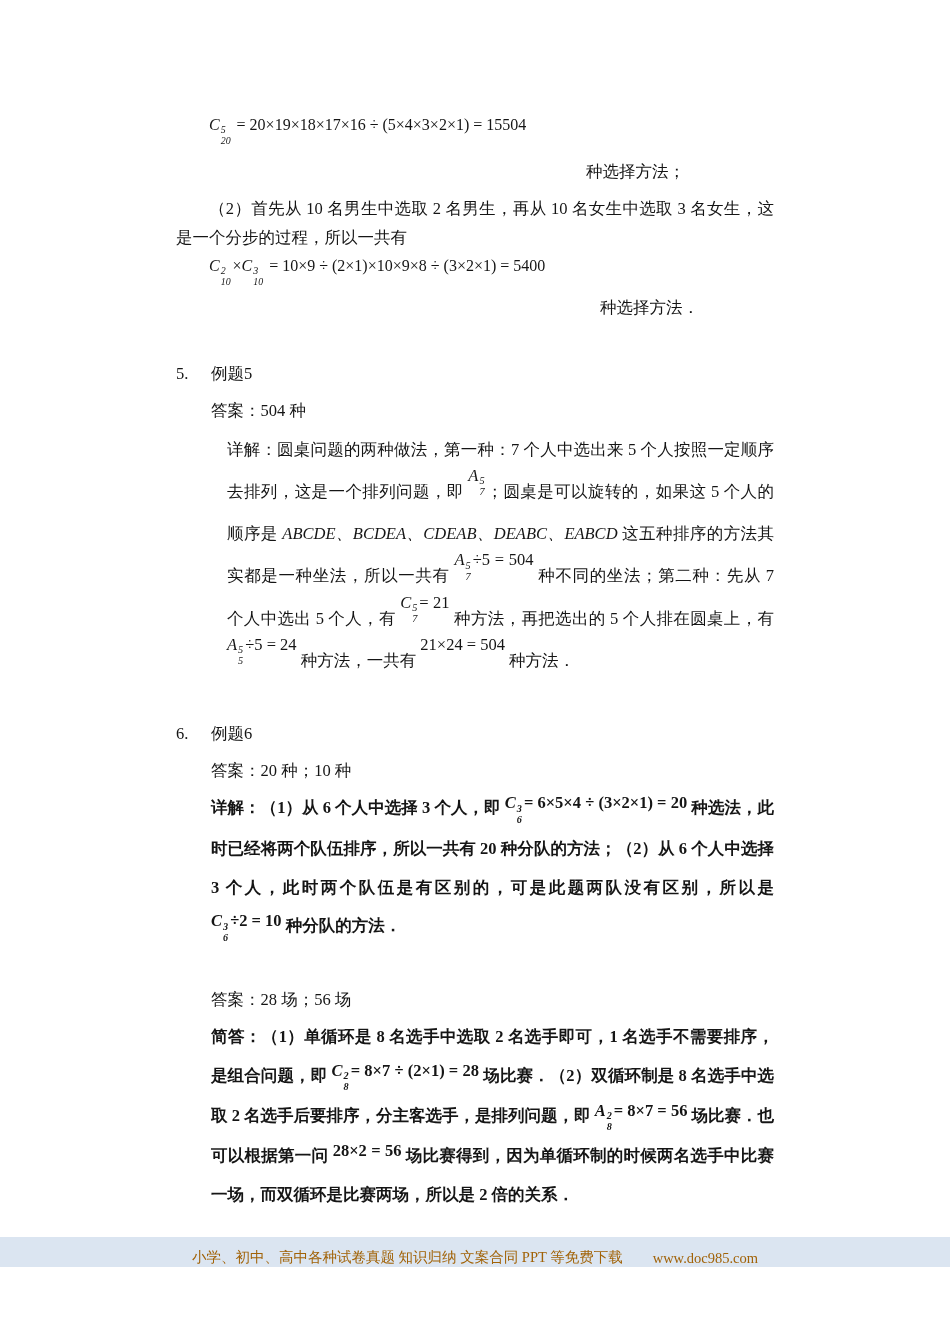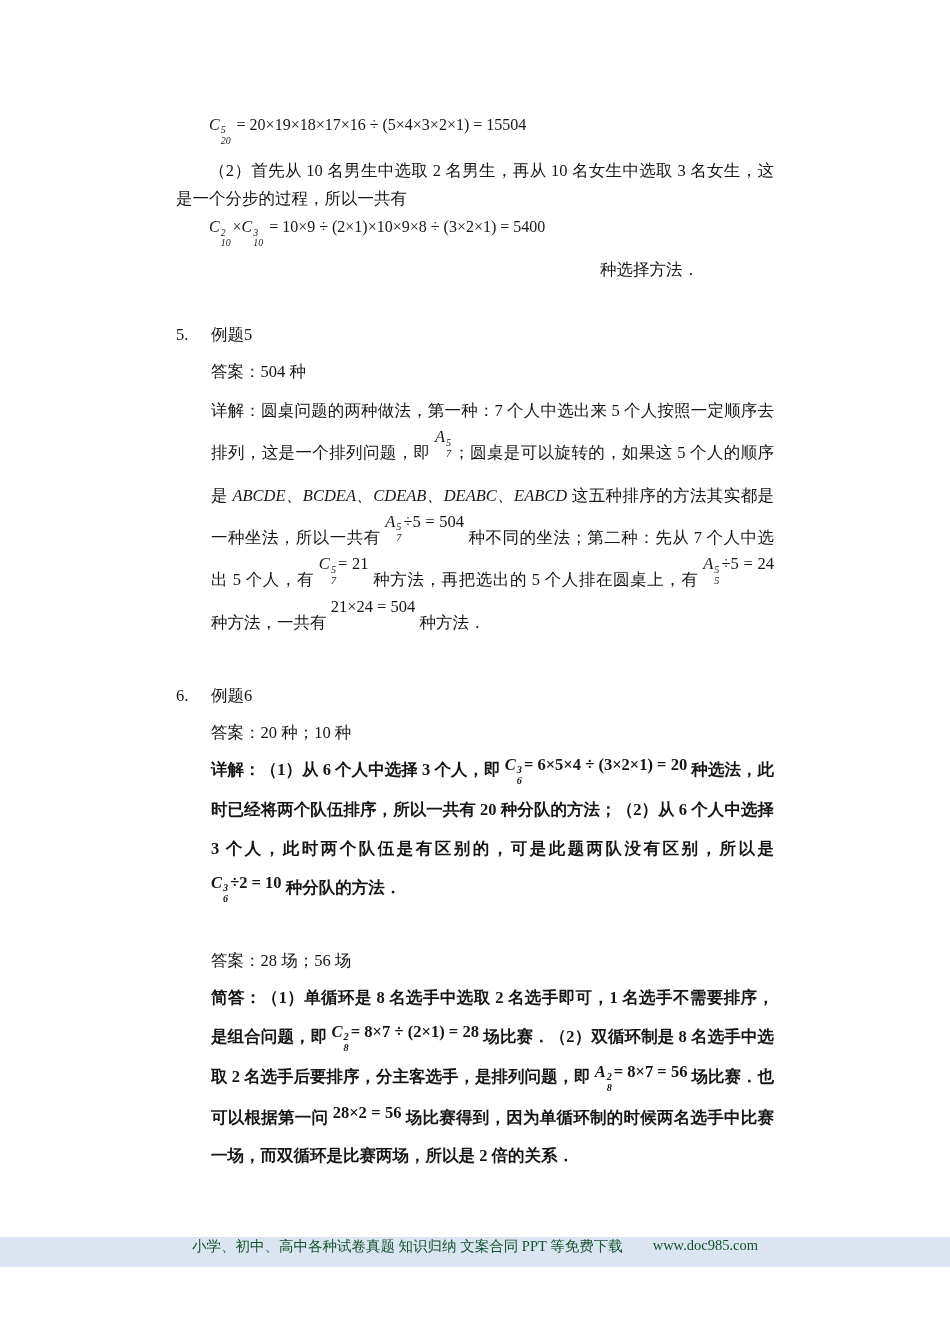--- a/index.html
+++ b/index.html
@@ -19,21 +19,21 @@
   .caption.c1 { padding-left: 410px; margin: 12px 0 10px; }
   .caption.c2 { padding-left: 424px; margin: 8px 0 0; }
   .para { line-height: 1.75; text-align: justify; margin: 10px 0 4px; }
   .indent { text-indent: 2em; }
   .item { margin-top: 38px; }
   .item-head { line-height: 1.7; }
   .item-num { display: inline-block; width: 35px; }
   .item-body { margin-left: 35px; }
   .answer { line-height: 1.7; margin-top: 9px; }
   .detail { text-align: justify; margin-top: 4px; }
-  .lh-big { line-height: 2.55; }
+  .lh-big { line-height: 2.55; margin-left: 16px; }
   .lh-mid { line-height: 2.35; font-weight: bold; }
   .math { white-space: nowrap; font-family: "Liberation Serif", serif; }
   .msym { font-style: italic; }
   .ss {
     display: inline-flex;
     flex-direction: column;
     align-items: flex-start;
     vertical-align: -0.32em;
     font-size: 0.62em;
     line-height: 1.08;
@@ -45,37 +45,38 @@
   .raised-sm { position: relative; top: -5px; }
   .en-italic { font-style: italic; }
   .footer {
     position: absolute;
     left: 0;
     top: 1237px;
     width: 950px;
     height: 30px;
     background: #dbe5f1;
     display: flex;
-    align-items: flex-start;
+    align-items: flex-end;
     justify-content: center;
     gap: 30px;
     font-size: 14.5px;
-    color: #14532d;
+    color: #a16207;
   }
 </style>
 </head>
 <body>
 
 <div class="page">
 
   <div class="formula-line"><span class="math"><span class="msym">C</span><span class="ss">
           <span class="msup">5</span>
           <span class="msub">20</span>
         </span> <span class="mrest">= 20×19×18×17×16 ÷ (5×4×3×2×1) = 15504</span></span></div>
 
+  <div class="caption c1">种选择方法；</div>
 
   <p class="para indent">（2）首先从 10 名男生中选取 2 名男生，再从 10 名女生中选取 3 名女生，这是一个分步的过程，所以一共有</p>
 
   <div class="formula-line"><span class="math"><span class="msym">C</span><span class="ss">
           <span class="msup">2</span>
           <span class="msub">10</span>
         </span></span><span class="mrest">×</span><span class="math"><span class="msym">C</span><span class="ss">
           <span class="msup">3</span>
           <span class="msub">10</span>
         </span></span> <span class="mrest">= 10×9 ÷ (2×1)×10×9×8 ÷ (3×2×1) = 5400</span></div>

